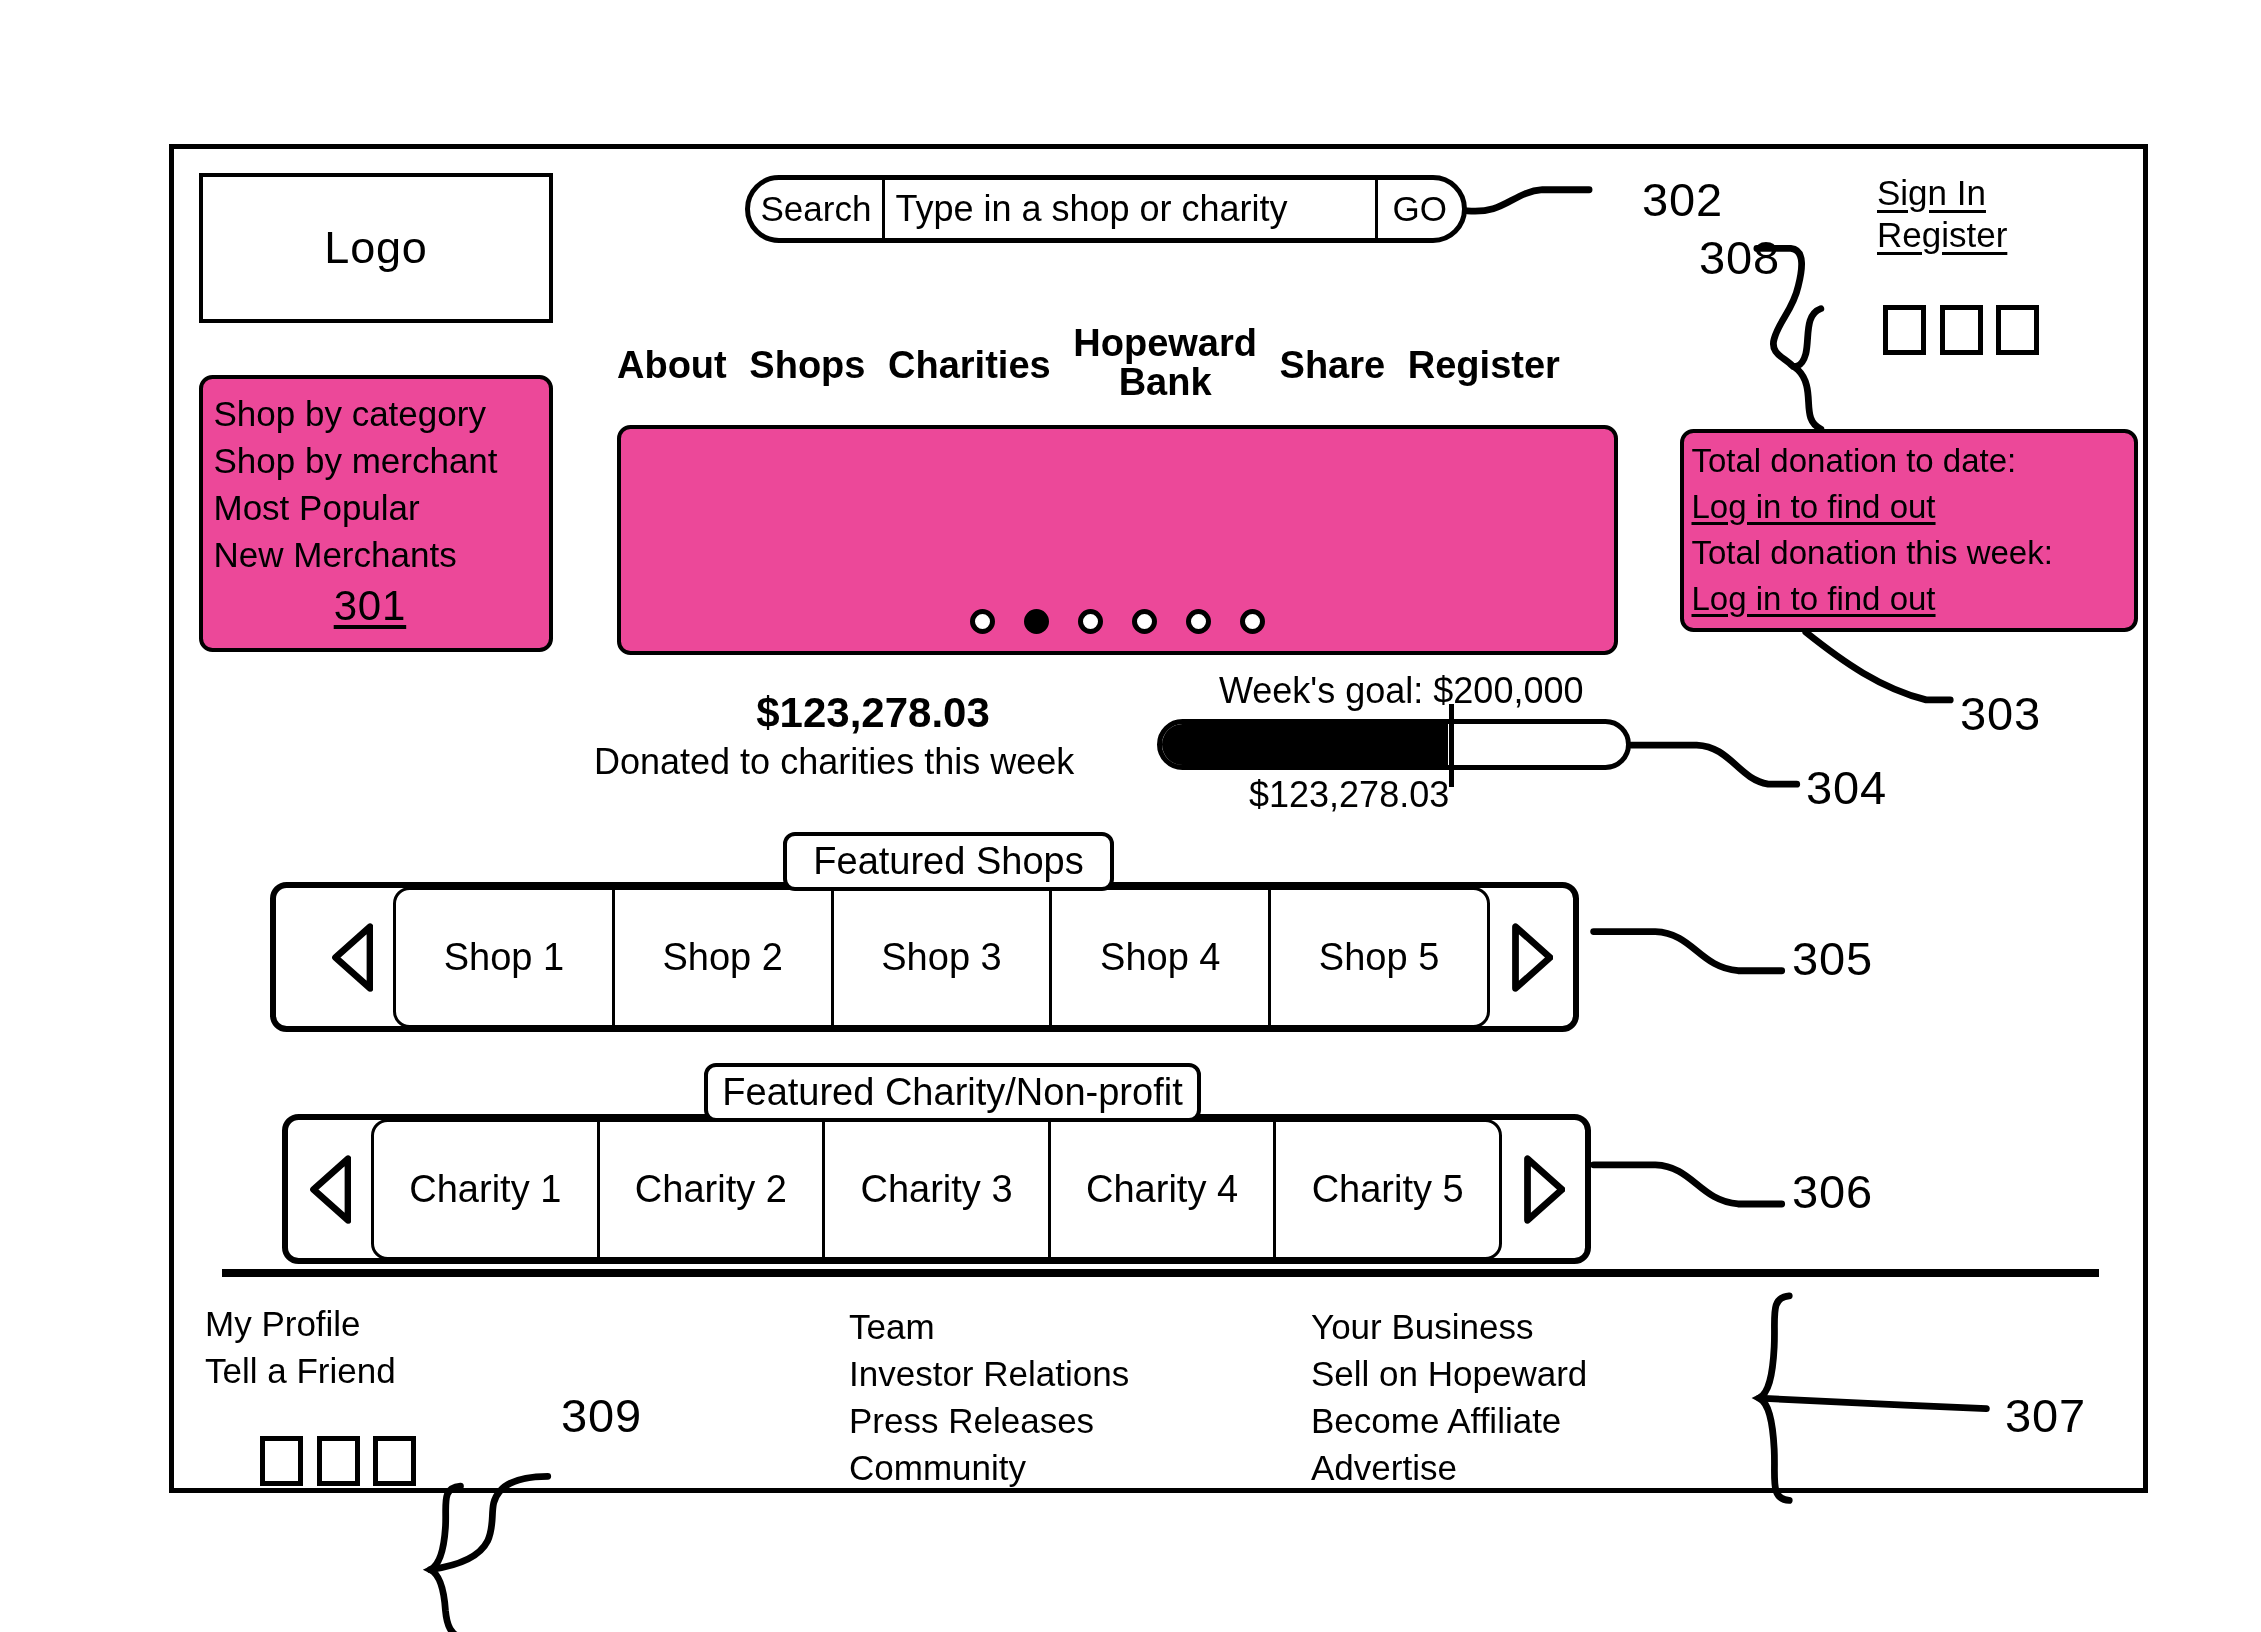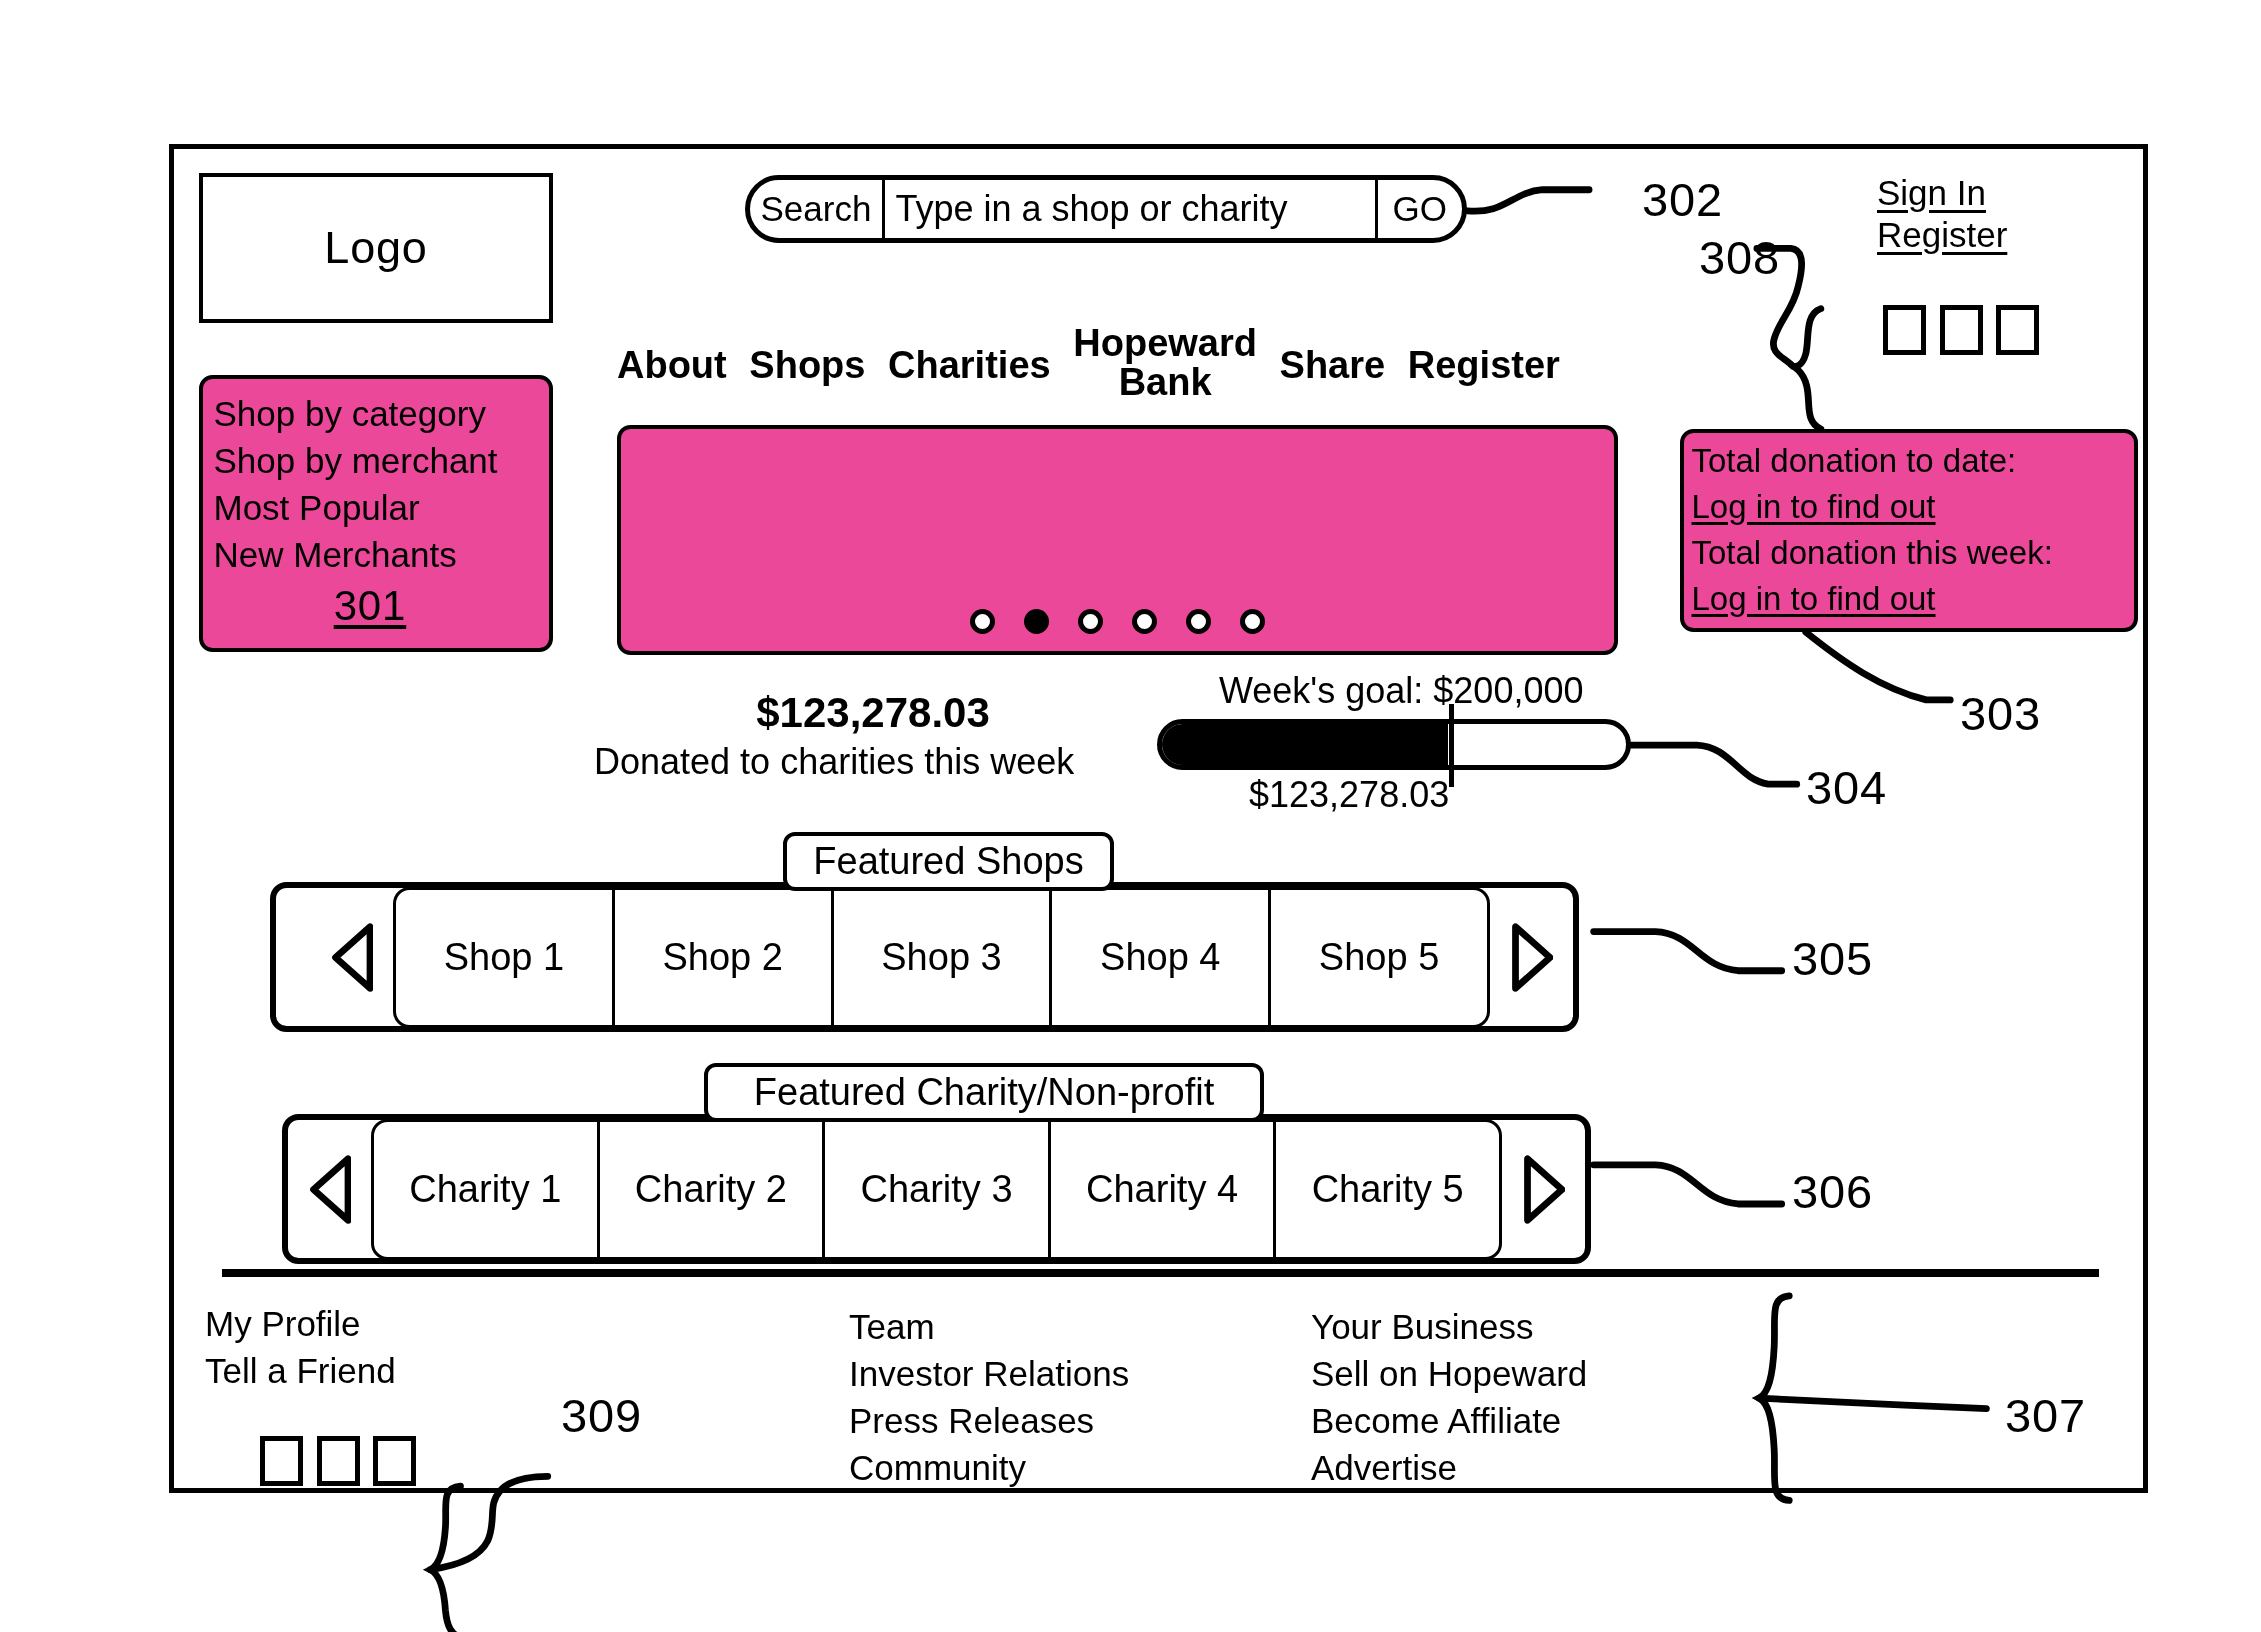--- a/index.html
+++ b/index.html
@@ -442,21 +442,21 @@
       <div class="cell">Shop 4</div>
       <div class="cell">Shop 5</div>
     </div>
     <div class="carousel-arrow">
       <svg width="42" height="71" viewBox="0 0 56 94">
         <polygon points="6,6 6,88 52,47" fill="none" stroke="#000" stroke-width="9" stroke-linejoin="round"></polygon>
       </svg>
     </div>
   </div>
 
-  <div class="carousel-tab" style="left:704px; top:1063px; width:560px; height:59px;">Featured Charity/Non-profit</div>
+  <div class="carousel-tab" style="left:704px; top:1063px; width:497px; height:59px;">Featured Charity/Non-profit</div>
   <div class="carousel" style="left:282px; top:1114px;">
     <div class="carousel-arrow">
       <svg width="42" height="71" viewBox="0 0 56 94">
         <polygon points="52,6 52,88 6,47" fill="none" stroke="#000" stroke-width="9" stroke-linejoin="round"></polygon>
       </svg>
     </div>
     <div class="carousel-track">
       <div class="cell">Charity 1</div>
       <div class="cell">Charity 2</div>
       <div class="cell">Charity 3</div>

